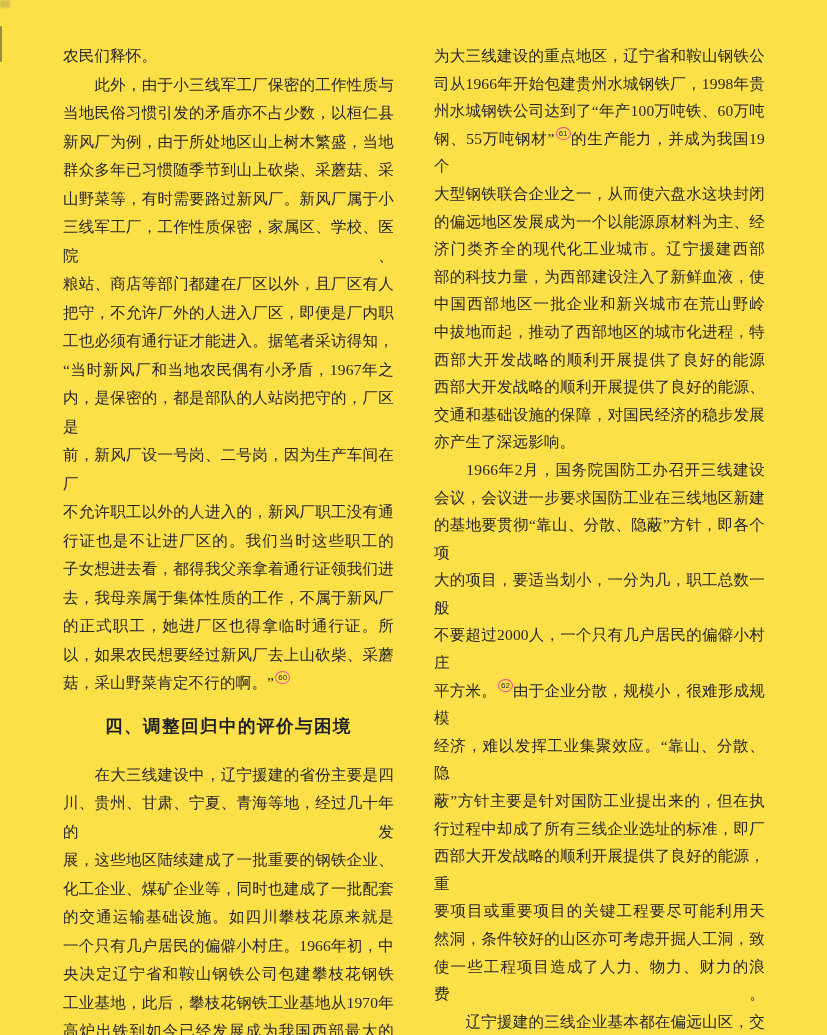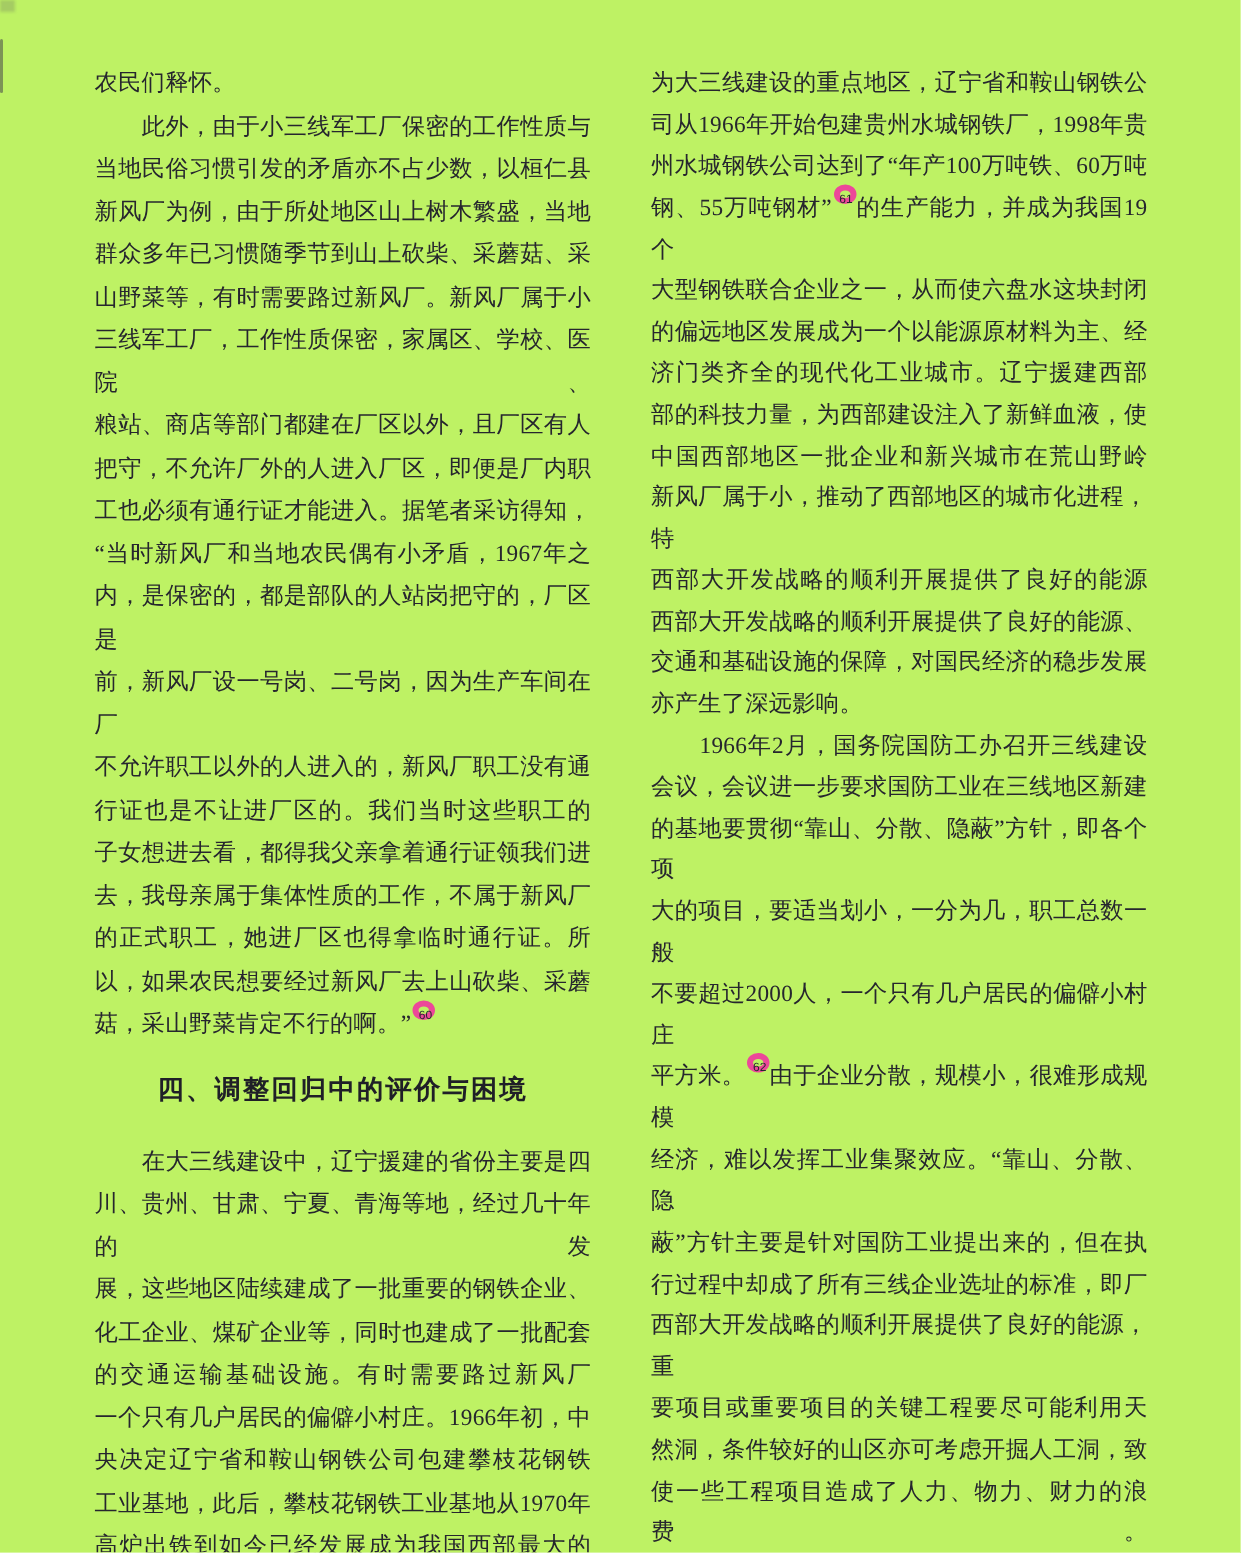--- a/index.html
+++ b/index.html
@@ -4,21 +4,21 @@
 <style>
   html,body { margin:0; padding:0; }
   body {
     width:827px; height:1035px;
     background:#ffffff;
     font-family:"Liberation Serif","DejaVu Serif",serif;
   }
   .page {
     position:relative;
     width:827px; height:1035px;
-    background:#bef264;
+    background:#fde047;
     color:#26262e;
     overflow:hidden;
   }
   .edge-artifact {
     position:absolute; left:0; top:26px;
     width:2px; height:36px;
     background:rgba(70,70,75,0.55);
     border-radius:1px;
   }
   .corner-smudge {
@@ -38,21 +38,21 @@
     text-align:justify;
     text-align-last:justify;
     letter-spacing:0.2px;
   }
   .col-right .ln { line-height:27.6px; }
   .ln.end { text-align-last:left; }
   .fn {
     display:inline-block;
     width:15px; height:13px;
     line-height:12px;
-    border:4px solid #ec4899;
+    border:1px solid #ec4899;
     border-radius:50%;
     font-size:8px;
     font-family:"Liberation Sans","DejaVu Sans",sans-serif;
     text-align:center; text-align-last:center;
     vertical-align:super;
     box-sizing:border-box;
     margin-left:1px;
     transform:translateY(-2px);
     letter-spacing:0;
   }
@@ -98,39 +98,39 @@
           <div class="ln">的正式职工，她进厂区也得拿临时通行证。所</div>
           <div class="ln">以，如果农民想要经过新风厂去上山砍柴、采蘑</div>
           <div class="ln end">菇，采山野菜肯定不行的啊。”<span class="fn">60</span></div>
         </div>
       <h2 class="heading">四、调整回归中的评价与困境</h2>
       <div>
           <div class="ln">　　在大三线建设中，辽宁援建的省份主要是四</div>
           <div class="ln">川、贵州、甘肃、宁夏、青海等地，经过几十年的发</div>
           <div class="ln">展，这些地区陆续建成了一批重要的钢铁企业、</div>
           <div class="ln">化工企业、煤矿企业等，同时也建成了一批配套</div>
-          <div class="ln">的交通运输基础设施。有时需要路过新风厂</div>
+          <div class="ln">的交通运输基础设施。如四川攀枝花原来就是</div>
           <div class="ln">一个只有几户居民的偏僻小村庄。1966年初，中</div>
           <div class="ln">央决定辽宁省和鞍山钢铁公司包建攀枝花钢铁</div>
           <div class="ln">工业基地，此后，攀枝花钢铁工业基地从1970年</div>
           <div class="ln">高炉出铁到如今已经发展成为我国西部最大的</div>
         </div>
     </div>
     <div class="col col-right">
       <div>
           <div class="ln">为大三线建设的重点地区，辽宁省和鞍山钢铁公</div>
           <div class="ln">司从1966年开始包建贵州水城钢铁厂，1998年贵</div>
           <div class="ln">州水城钢铁公司达到了“年产100万吨铁、60万吨</div>
           <div class="ln">钢、55万吨钢材”<span class="fn">61</span>的生产能力，并成为我国19个</div>
           <div class="ln">大型钢铁联合企业之一，从而使六盘水这块封闭</div>
           <div class="ln">的偏远地区发展成为一个以能源原材料为主、经</div>
           <div class="ln">济门类齐全的现代化工业城市。辽宁援建西部</div>
           <div class="ln">部的科技力量，为西部建设注入了新鲜血液，使</div>
           <div class="ln">中国西部地区一批企业和新兴城市在荒山野岭</div>
-          <div class="ln">新风厂属于小，推动了西部地区的城市化进程，特</div>
+          <div class="ln">中拔地而起，推动了西部地区的城市化进程，特</div>
           <div class="ln">西部大开发战略的顺利开展提供了良好的能源</div>
           <div class="ln">西部大开发战略的顺利开展提供了良好的能源、</div>
           <div class="ln">交通和基础设施的保障，对国民经济的稳步发展</div>
           <div class="ln end">亦产生了深远影响。</div>
           <div class="ln">　　1966年2月，国务院国防工办召开三线建设</div>
           <div class="ln">会议，会议进一步要求国防工业在三线地区新建</div>
           <div class="ln">的基地要贯彻“靠山、分散、隐蔽”方针，即各个项</div>
           <div class="ln">大的项目，要适当划小，一分为几，职工总数一般</div>
           <div class="ln">不要超过2000人，一个只有几户居民的偏僻小村庄</div>
           <div class="ln">平方米。<span class="fn">62</span>由于企业分散，规模小，很难形成规模</div>

